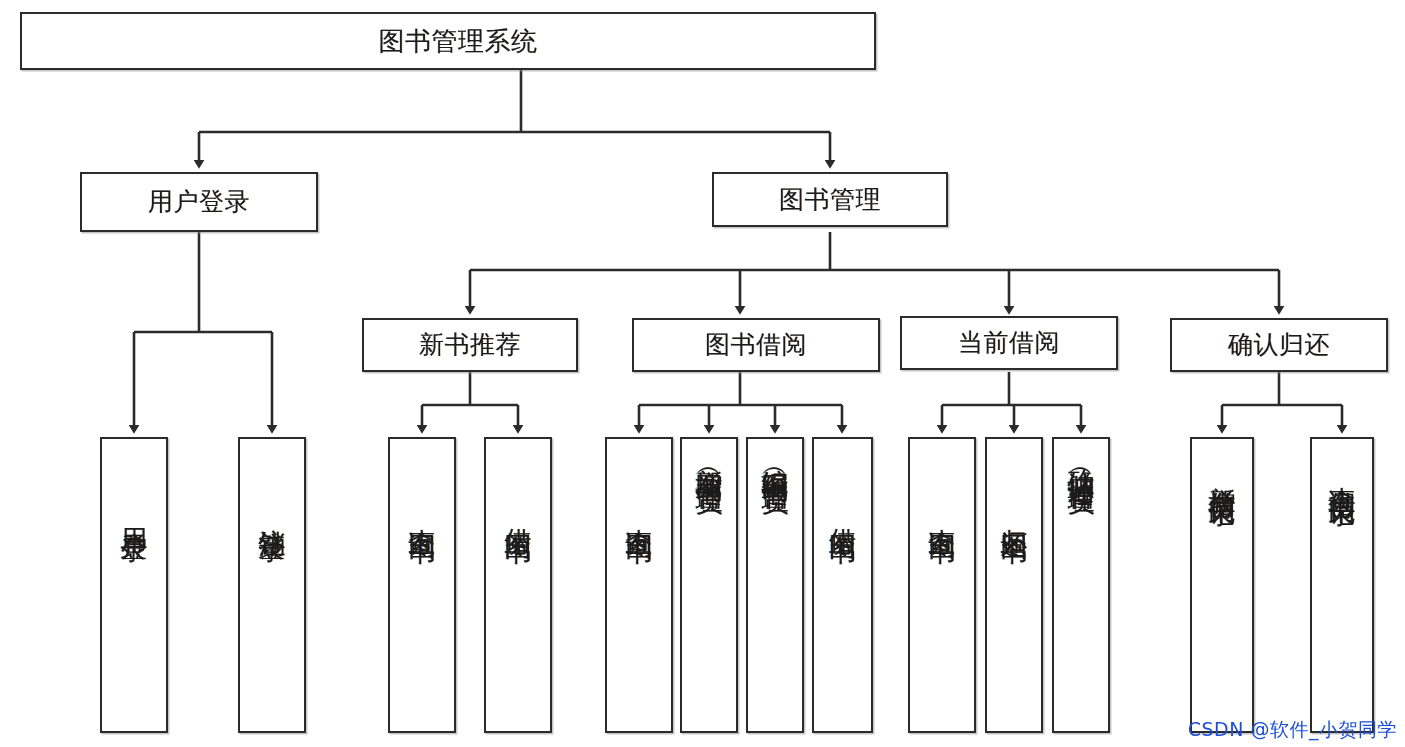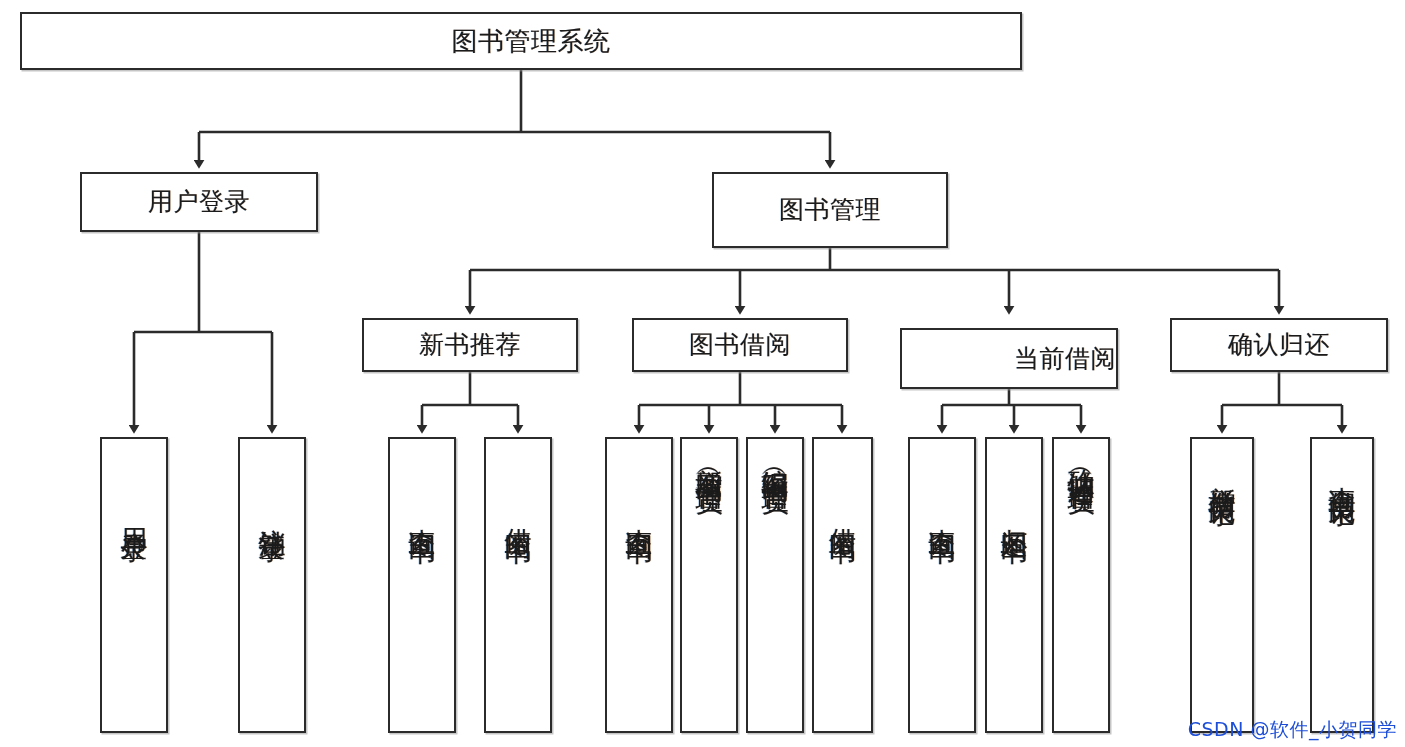--- a/index.html
+++ b/index.html
@@ -132,36 +132,36 @@
         <line x1="942" y1="405" x2="942" y2="426" marker-end="url(#arrowhead)"></line>
         <line x1="1014" y1="405" x2="1014" y2="426" marker-end="url(#arrowhead)"></line>
         <line x1="1081" y1="405" x2="1081" y2="426" marker-end="url(#arrowhead)"></line>
         <line x1="1222" y1="405" x2="1342" y2="405"></line>
         <line x1="1222" y1="405" x2="1222" y2="426" marker-end="url(#arrowhead)"></line>
         <line x1="1342" y1="405" x2="1342" y2="426" marker-end="url(#arrowhead)"></line>
       </g>
   </svg>
 
   <div id="node-layer">
-      <div class="node-box node-h node-root" style="left: 20px; top: 12px; width: 1002px; height: 58px; padding-left: 20px;">
+      <div class="node-box node-h node-root" style="left: 20px; top: 12px; width: 856px; height: 58px; padding-left: 20px;">
         <span class="node-label">图书管理系统</span>
       </div>
       <div class="node-box node-h node-level2" style="left: 80px; top: 172px; width: 238px; height: 60px;">
         <span class="node-label">用户登录</span>
       </div>
-      <div class="node-box node-h node-level2" style="left: 712px; top: 172px; width: 236px; height: 76px;">
+      <div class="node-box node-h node-level2" style="left: 712px; top: 172px; width: 236px; height: 55px;">
         <span class="node-label">图书管理</span>
       </div>
       <div class="node-box node-h node-level3" style="left: 362px; top: 318px; width: 216px; height: 54px; text-align: center;">
         <span class="node-label">新书推荐</span>
       </div>
-      <div class="node-box node-h node-level3" style="left: 632px; top: 318px; width: 216px; height: 54px;">
+      <div class="node-box node-h node-level3" style="left: 632px; top: 318px; width: 248px; height: 54px;">
         <span class="node-label">图书借阅</span>
       </div>
-      <div class="node-box node-h node-level3" style="left: 900px; top: 328px; width: 218px; height: 61px; justify-content: flex-end;">
+      <div class="node-box node-h node-level3" style="left: 900px; top: 316px; width: 218px; height: 54px;">
         <span class="node-label">当前借阅</span>
       </div>
       <div class="node-box node-h node-level3" style="left: 1170px; top: 318px; width: 218px; height: 54px;">
         <span class="node-label">确认归还</span>
       </div>
       <div class="node-box node-v node-leaf leaf-short" style="left: 100px; top: 437px; width: 68px; height: 296px;">
         <span class="node-label">用户登录</span>
       </div>
       <div class="node-box node-v node-leaf leaf-short" style="left: 238px; top: 437px; width: 68px; height: 296px;">
         <span class="node-label">注销登录</span>

